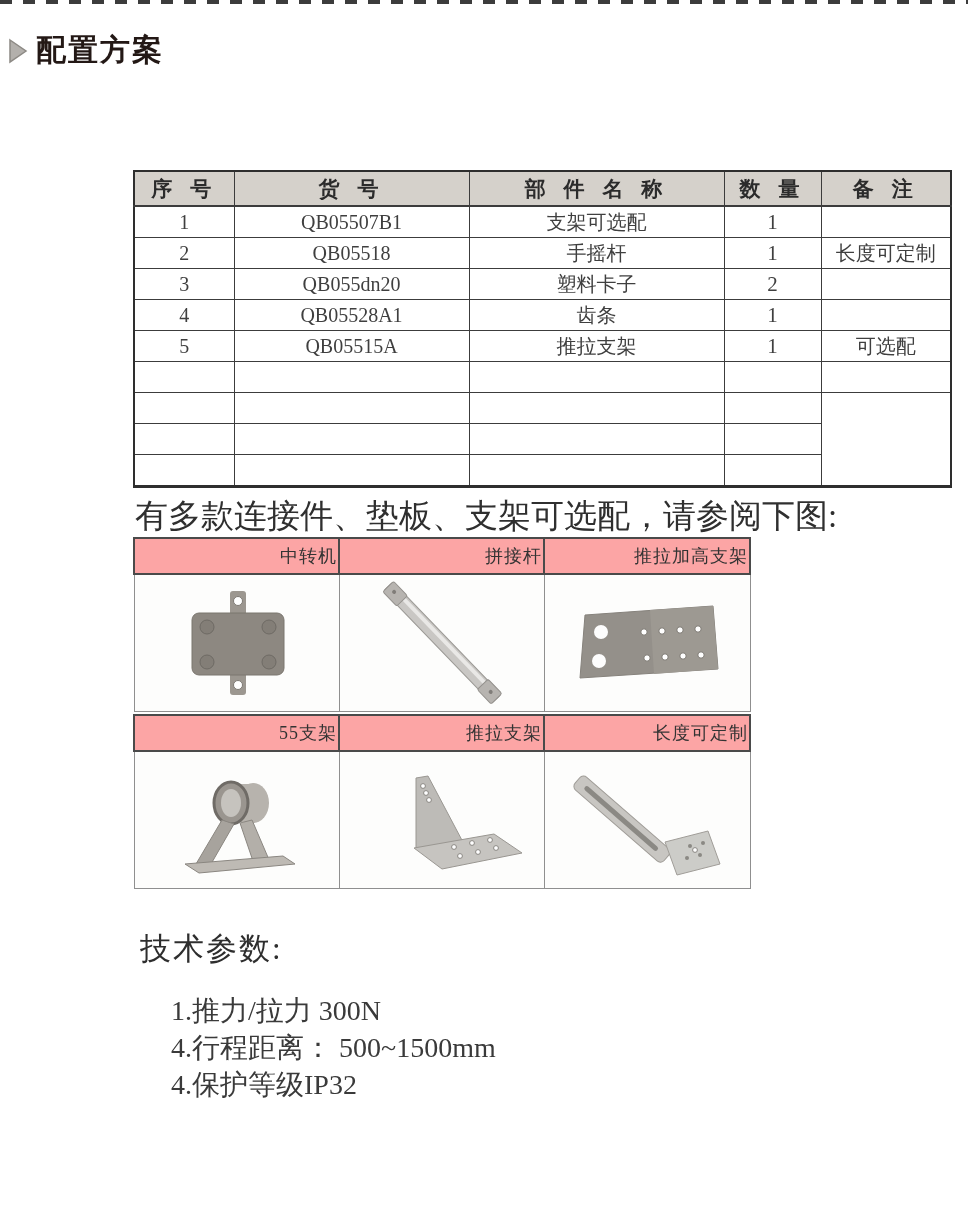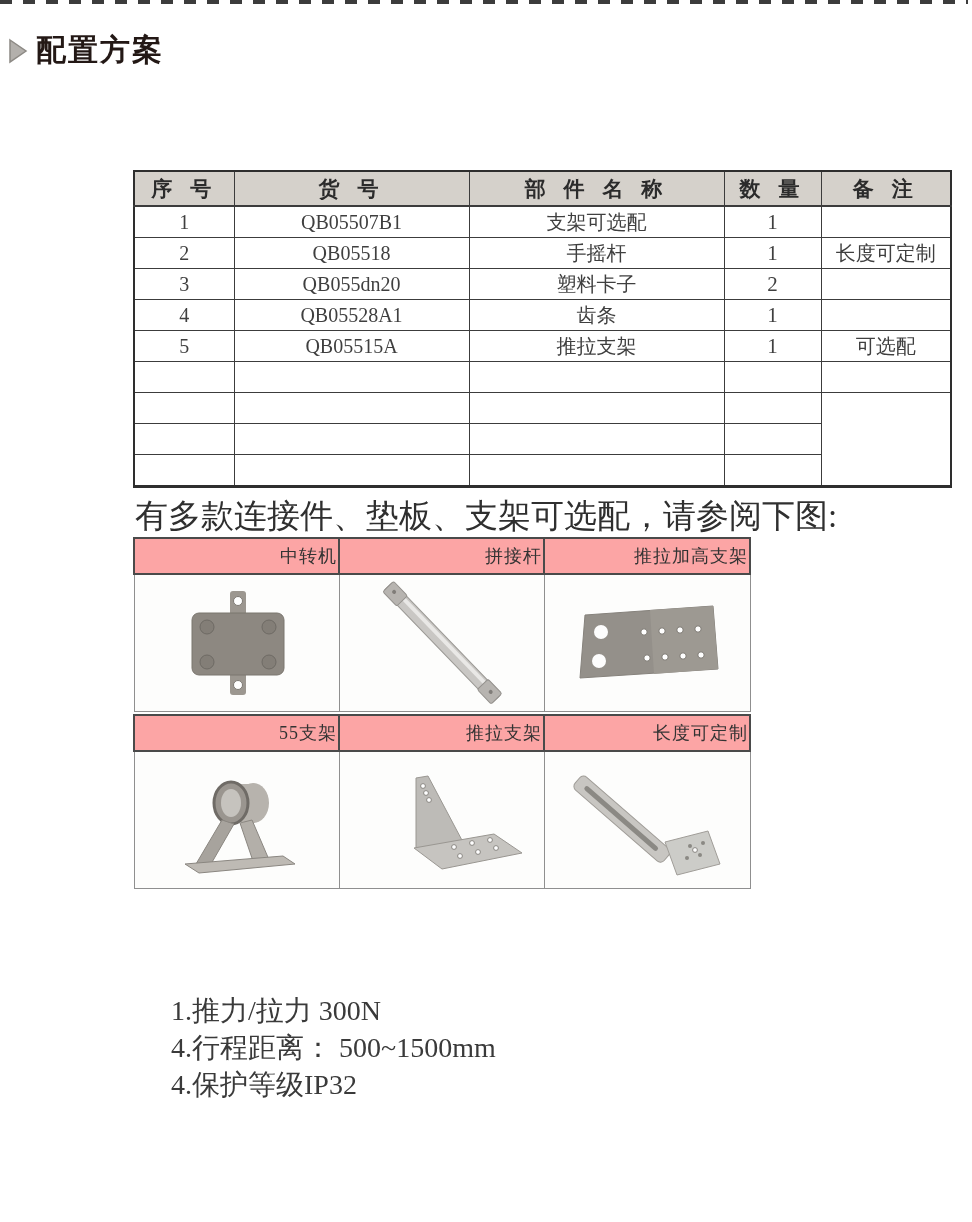--- a/index.html
+++ b/index.html
@@ -265,20 +265,21 @@
             <circle cx="156" cy="89" r="2" fill="#8b8984"></circle>
             <circle cx="140" cy="104" r="2" fill="#8b8984"></circle>
             <circle cx="153" cy="101" r="2" fill="#8b8984"></circle>
             <circle cx="148" cy="96" r="2.4" fill="#fefefe" stroke="#8a8782"></circle>
           </svg>
         </td>
       </tr>
     </tbody>
   </table>
 
+  <div class="specs-title">技术参数:</div>
 
   <div class="specs-list">
     <div>1.推力/拉力 300N</div>
     <div>4.行程距离： 500~1500mm</div>
     <div>4.保护等级IP32</div>
   </div>
 
 </div>
 
 </body></html>

